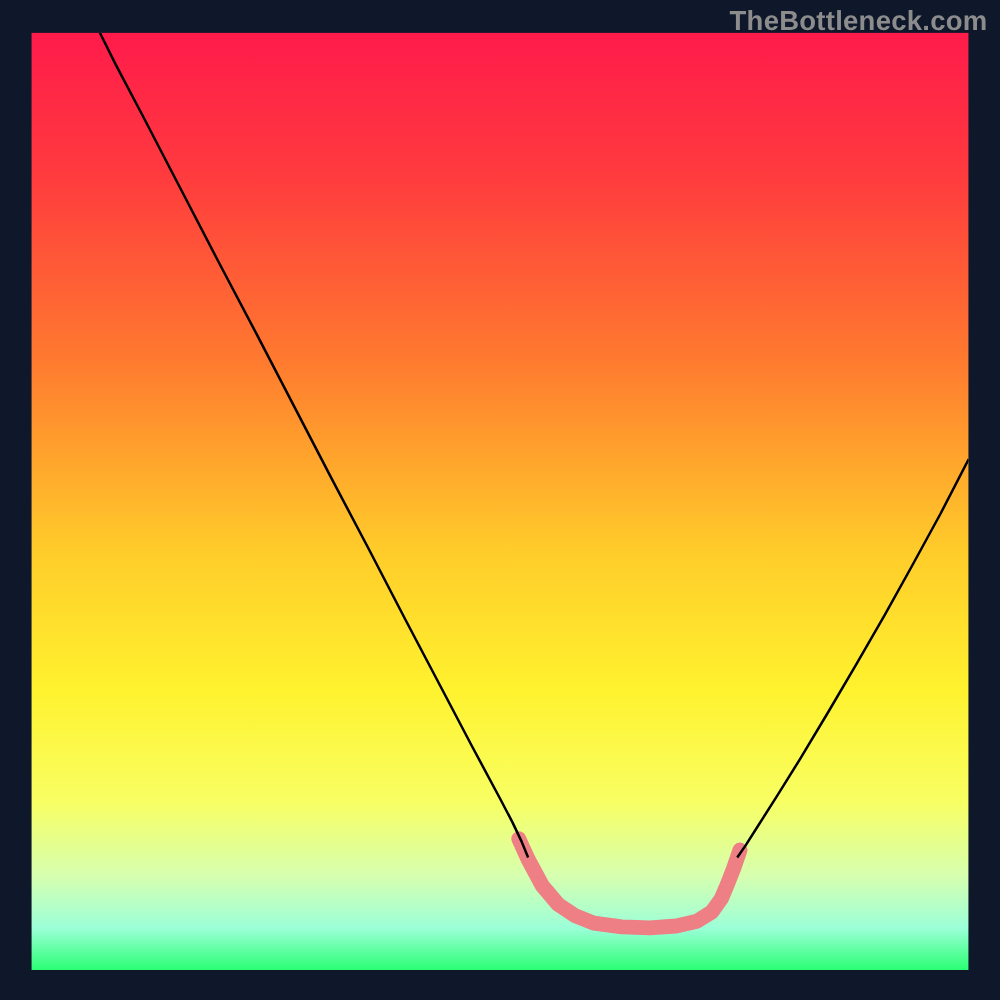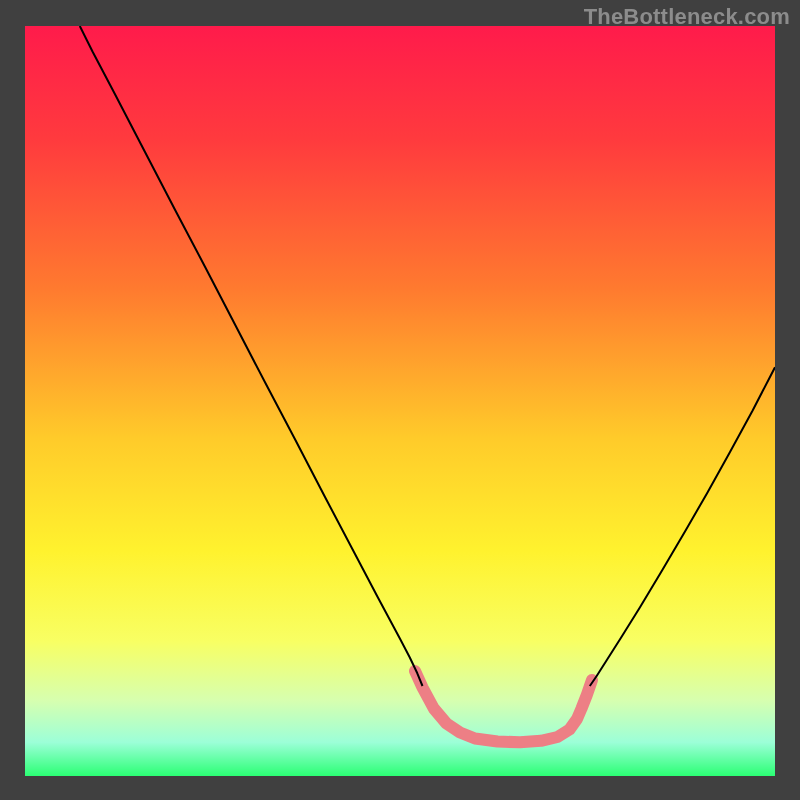--- a/index.html
+++ b/index.html
@@ -9,21 +9,21 @@
     height: 800px;
     background: #000;
     overflow: hidden;
   }
   .frame {
     position: absolute;
     left: 0;
     top: 0;
     width: 800px;
     height: 800px;
-    background: #404040;
+    background: #0f172a;
     text-decoration: underline;
   }
   .plot {
     position: absolute;
     left: 25px;
     top: 26px;
     width: 750px;
     height: 750px;
     overflow: hidden;
   }

